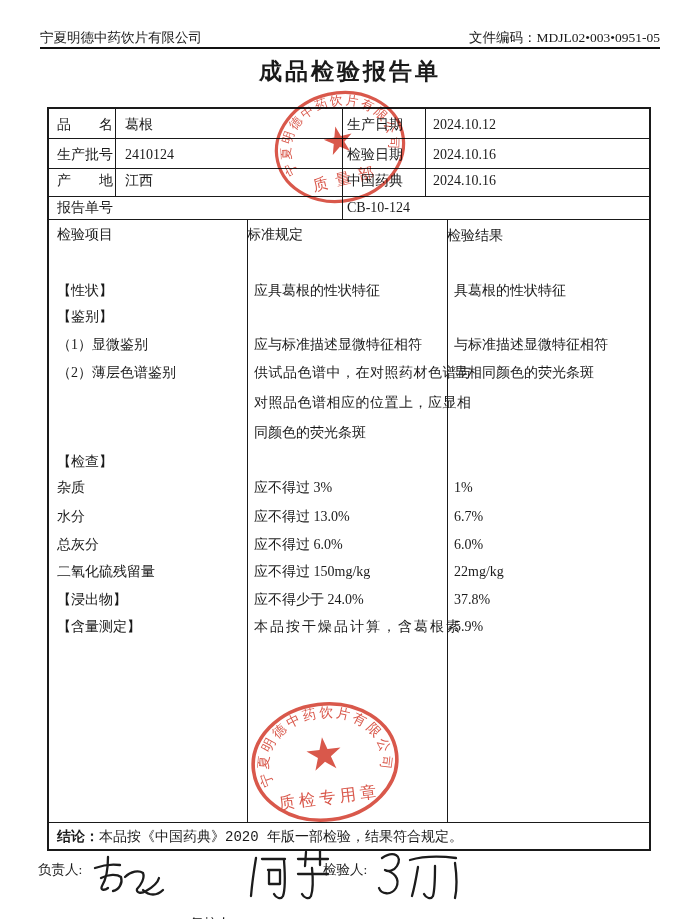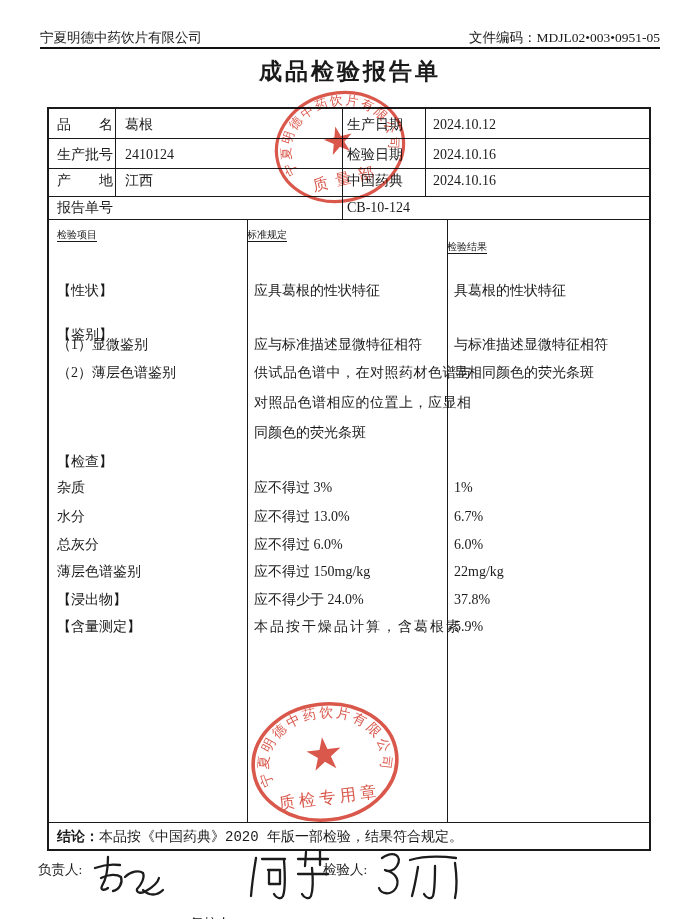--- a/index.html
+++ b/index.html
@@ -7,21 +7,21 @@
         font-family:"Liberation Serif","DejaVu Serif",serif;color:#1a1a1a;}
   .t{position:absolute;font-size:14px;line-height:20px;white-space:nowrap;}
   .t13{font-size:13.5px;}
   .hdr-rule{position:absolute;left:40px;top:47px;width:620px;height:2px;background:#111;}
   .title{position:absolute;left:0;top:57px;width:700px;text-align:center;
          font-size:23px;font-weight:bold;letter-spacing:3px;line-height:30px;}
   
   .frame{position:absolute;left:47px;top:107px;width:600px;height:740px;border:2px solid #1a1a1a;}
   .hline{position:absolute;left:0;right:0;height:1px;background:#1a1a1a;}
   .vline{position:absolute;width:1px;background:#1a1a1a;}
-  .chead{position:absolute;font-size:10px;line-height:20px;text-decoration:underline;text-underline-offset:3px;}
+  .chead{position:absolute;font-size:14px;line-height:20px;text-underline-offset:3px;}
   .center{text-align:left;}
   .ls2{letter-spacing:2px;}
   .ls1{letter-spacing:0.5px;}
   .bold{font-weight:bold;}
   
   .stamp{position:absolute;mix-blend-mode:multiply;opacity:0.85;}
   .sig{position:absolute;}
   .sig path{fill:none;stroke:#1c1c1c;stroke-width:2.3;stroke-linecap:round;stroke-linejoin:round;}
 </style>
 </head>
@@ -64,31 +64,31 @@
     <div class="t" style="left:8px;top:62px;">产　　地</div>
     <div class="t" style="left:76px;top:62px;">江西</div>
     <div class="t" style="left:298px;top:62px;">中国药典</div>
     <div class="t" style="left:384px;top:62px;">2024.10.16</div>
 
     <div class="t" style="left:8px;top:89px;">报告单号</div>
     <div class="t" style="left:298px;top:89px;">CB-10-124</div>
 
     <div class="chead" style="left:8px;top:116px;">检验项目</div>
     <div class="chead center" style="left:198px;top:116px;width:200px;">标准规定</div>
-    <div class="chead center" style="left:398px;top:128px;width:164px;">检验结果</div>
+    <div class="chead center" style="left:398px;top:117px;width:164px;">检验结果</div>
 
     <div class="t" style="left:8px;top:172px;">【性状】</div>
-    <div class="t" style="left:8px;top:216px;">【鉴别】</div>
+    <div class="t" style="left:8px;top:198px;">【鉴别】</div>
     <div class="t" style="left:8px;top:226px;">（1）显微鉴别</div>
     <div class="t" style="left:8px;top:254px;">（2）薄层色谱鉴别</div>
     <div class="t" style="left:8px;top:343px;">【检查】</div>
     <div class="t" style="left:8px;top:369px;">杂质</div>
     <div class="t" style="left:8px;top:398px;">水分</div>
     <div class="t" style="left:8px;top:426px;">总灰分</div>
-    <div class="t" style="left:8px;top:453px;">薄层色谱鉴别</div>
+    <div class="t" style="left:8px;top:453px;">二氧化硫残留量</div>
     <div class="t" style="left:8px;top:481px;">【浸出物】</div>
     <div class="t" style="left:8px;top:508px;">【含量测定】</div>
 
     <div class="t" style="left:205px;top:172px;">应具葛根的性状特征</div>
     <div class="t" style="left:205px;top:226px;">应与标准描述显微特征相符</div>
     <div class="t ls1" style="left:205px;top:254px;">供试品色谱中，在对照药材色谱与</div>
     <div class="t ls1" style="left:205px;top:284px;">对照品色谱相应的位置上，应显相</div>
     <div class="t" style="left:205px;top:314px;">同颜色的荧光条斑</div>
     <div class="t" style="left:205px;top:369px;">应不得过 3%</div>
     <div class="t" style="left:205px;top:398px;">应不得过 13.0%</div>

